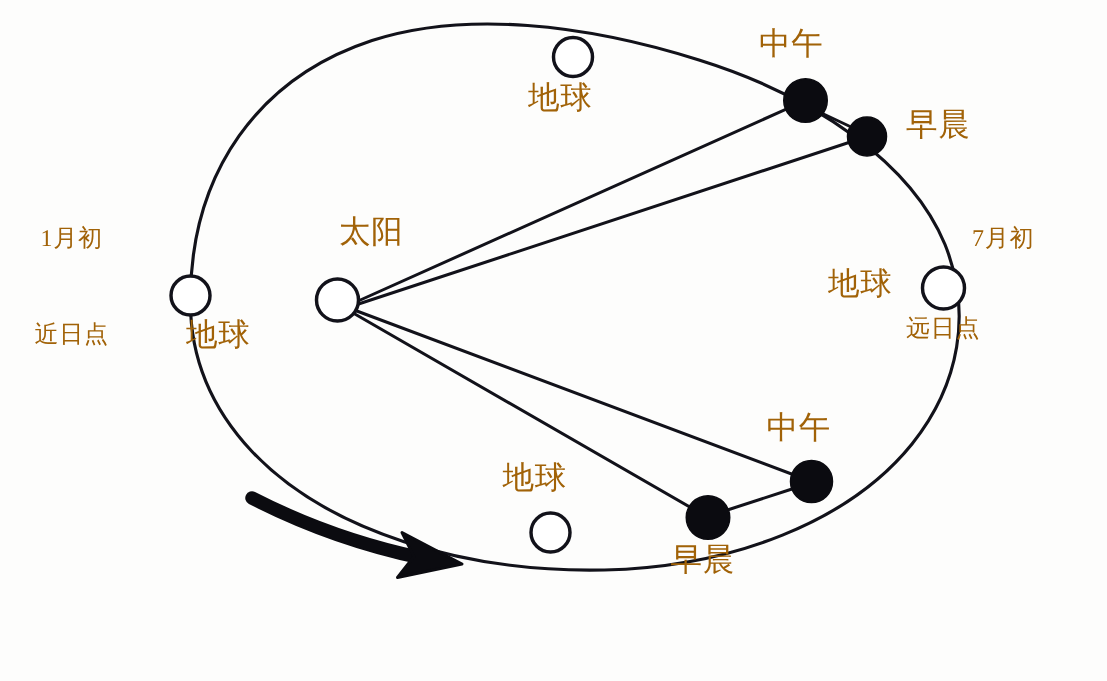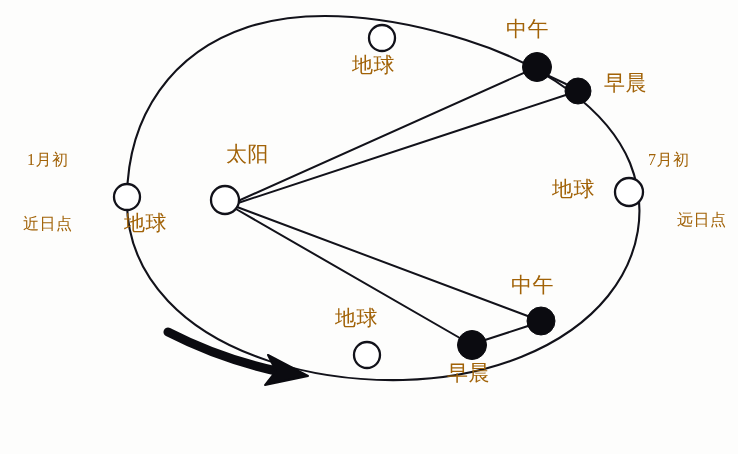--- a/index.html
+++ b/index.html
@@ -113,15 +113,15 @@
   <div class="label" style="left:511px; top:274px;">中午</div>
 
   <div class="label" style="left:447px; top:362px;">早晨</div>
 
   <div class="label label-sm" style="left:27px; top:152px;">1月初</div>
 
   <div class="label label-sm" style="left:23px; top:216px;">近日点</div>
 
   <div class="label label-sm" style="left:648px; top:152px;">7月初</div>
 
-  <div class="label label-sm" style="left:677px; top:212px;">远日点</div>
+  <div class="label label-sm" style="left:604px; top:212px;">远日点</div>
 
 </div>
 
 </body></html>

